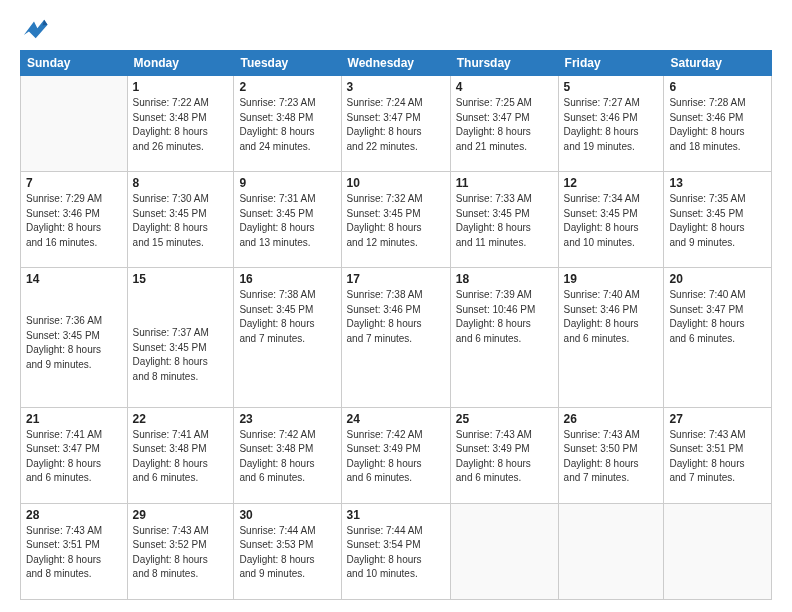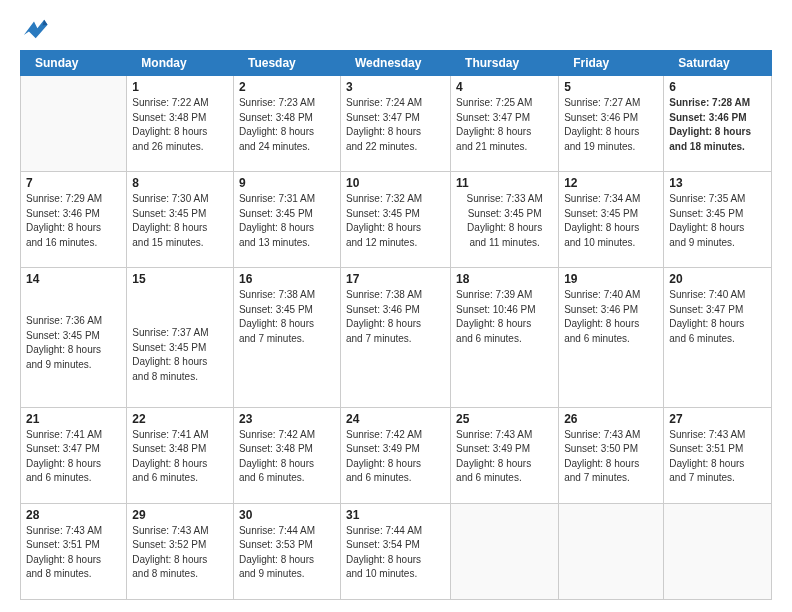--- a/index.html
+++ b/index.html
@@ -57,21 +57,21 @@
     .calendar-table {
       width: 100%;
       border-collapse: collapse;
       flex: 1;
     }
     .calendar-table thead tr th {
       background: #2a7abf;
       color: #fff;
       font-size: 12px;
       font-weight: 600;
-      padding: 5px 14px;
+      padding: 5px 6px;
       text-align: left;
       border: 1px solid #2a7abf;
     }
     .calendar-table tbody tr td {
       border: 1px solid #ccc;
       vertical-align: top;
       padding: 4px 5px;
       width: 113px;
       font-size: 9.5px;
       color: #333;
@@ -162,21 +162,21 @@
           </td>
           <td>
             <span class="day-number">5</span>
             <div class="day-info" style="white-space: pre-line;">Sunrise: 7:27 AM
 Sunset: 3:46 PM
 Daylight: 8 hours
 and 19 minutes.</div>
           </td>
           <td>
             <span class="day-number">6</span>
-            <div class="day-info" style="white-space: pre-line; font-weight: bold;">Sunrise: 7:28 AM
+            <div class="day-info" style="white-space: pre-line;">Sunrise: 7:28 AM
 Sunset: 3:46 PM
 Daylight: 8 hours
 and 18 minutes.</div>
           </td>
         </tr>
         <tr>
           <td>
             <span class="day-number">7</span>
             <div class="day-info" style="white-space: pre-line;">Sunrise: 7:29 AM
 Sunset: 3:46 PM
@@ -199,21 +199,21 @@
           </td>
           <td>
             <span class="day-number">10</span>
             <div class="day-info" style="white-space: pre-line;">Sunrise: 7:32 AM
 Sunset: 3:45 PM
 Daylight: 8 hours
 and 12 minutes.</div>
           </td>
           <td>
             <span class="day-number">11</span>
-            <div class="day-info" style="white-space: pre-line; text-align: center;">Sunrise: 7:33 AM
+            <div class="day-info" style="white-space: pre-line;">Sunrise: 7:33 AM
 Sunset: 3:45 PM
 Daylight: 8 hours
 and 11 minutes.</div>
           </td>
           <td>
             <span class="day-number">12</span>
             <div class="day-info" style="white-space: pre-line;">Sunrise: 7:34 AM
 Sunset: 3:45 PM
 Daylight: 8 hours
 and 10 minutes.</div>

